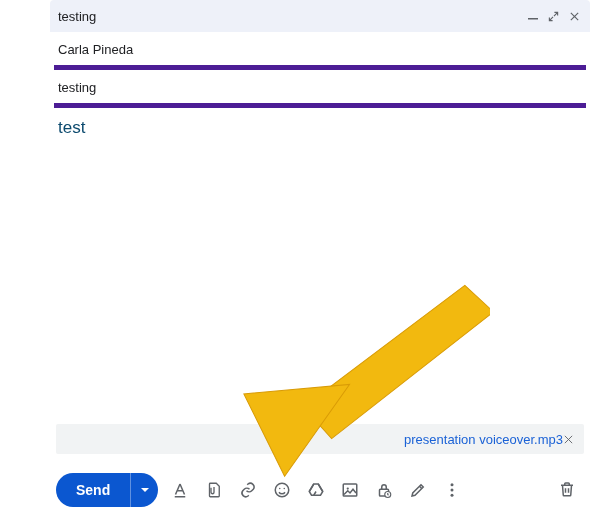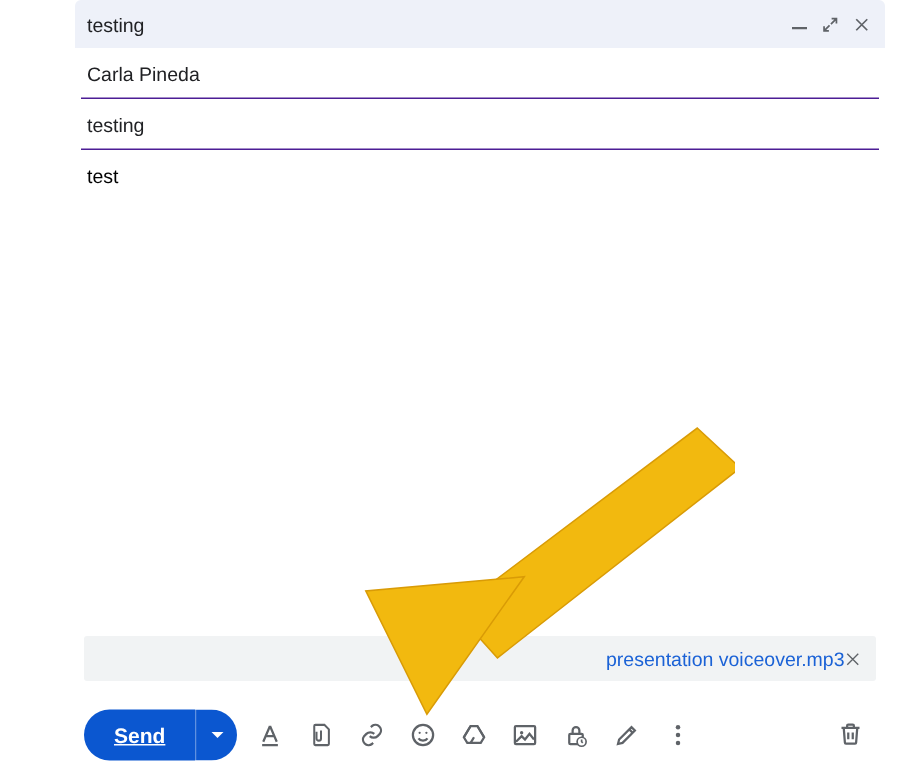--- a/index.html
+++ b/index.html
@@ -18,31 +18,31 @@
     display: flex;
     align-items: center;
     justify-content: space-between;
     padding: 0 10px 0 8px;
     border-radius: 4px 4px 0 0;
   }
   .header-title { font-size: 13px; color: #202124; }
   .header-icons { display: flex; gap: 10px; align-items: center; color: #5f6368; }
   .header-icons span { cursor: pointer; font-size: 12px; line-height: 1; }
   .field {
-    border-bottom: 1px solid #4c1d95;
+    border-bottom: 5px solid #4c1d95;
     padding: 10px 4px 8px 4px;
     font-size: 13px;
     color: #202124;
     margin: 0 4px;
   }
   .body-area {
     flex: 1;
     padding: 10px 4px 8px 8px;
-    font-size: 13px;
-    color: #000000;
+    font-size: 17px;
+    color: #0c4a6e;
   }
   .attachment {
     margin: 0 6px 14px 6px;
     background: #f1f3f4;
     height: 30px;
     display: flex;
     align-items: center;
     justify-content: flex-end;
     padding: 0 10px;
     border-radius: 2px;
@@ -74,21 +74,20 @@
     background: #0b57d0;
     color: #fff;
     border: none;
     font-size: 14px;
     font-weight: 600;
     padding: 0 20px;
     border-radius: 17px 0 0 17px;
     cursor: pointer;
     display: flex;
     align-items: center;
-    text-decoration: underline;
   }
   .send-more {
     background: #0b57d0;
     color: #fff;
     border: none;
     border-left: 1px solid rgba(255,255,255,0.35);
     width: 28px;
     border-radius: 0 17px 17px 0;
     cursor: pointer;
     display: flex;

